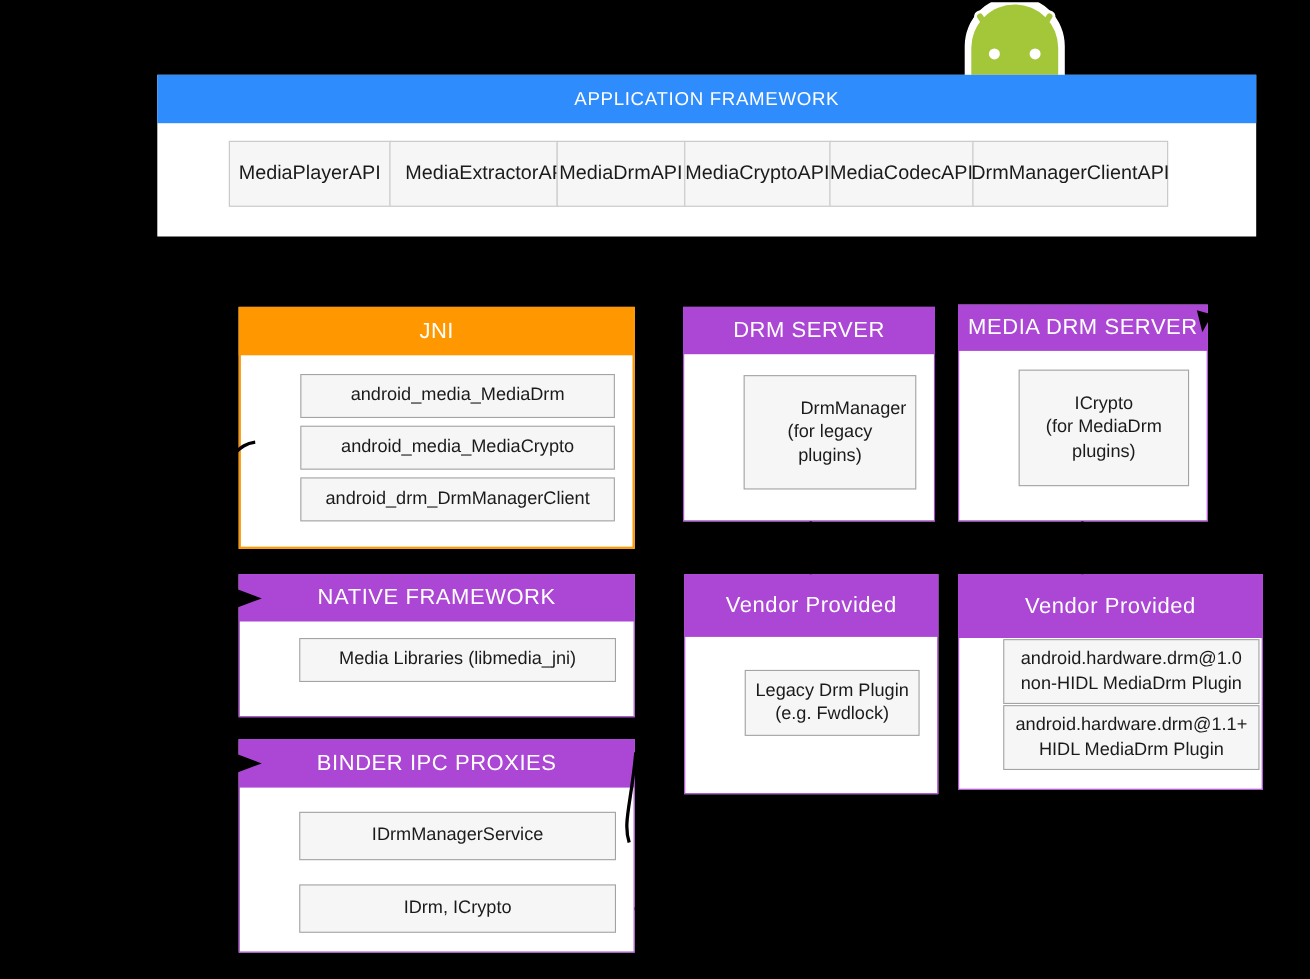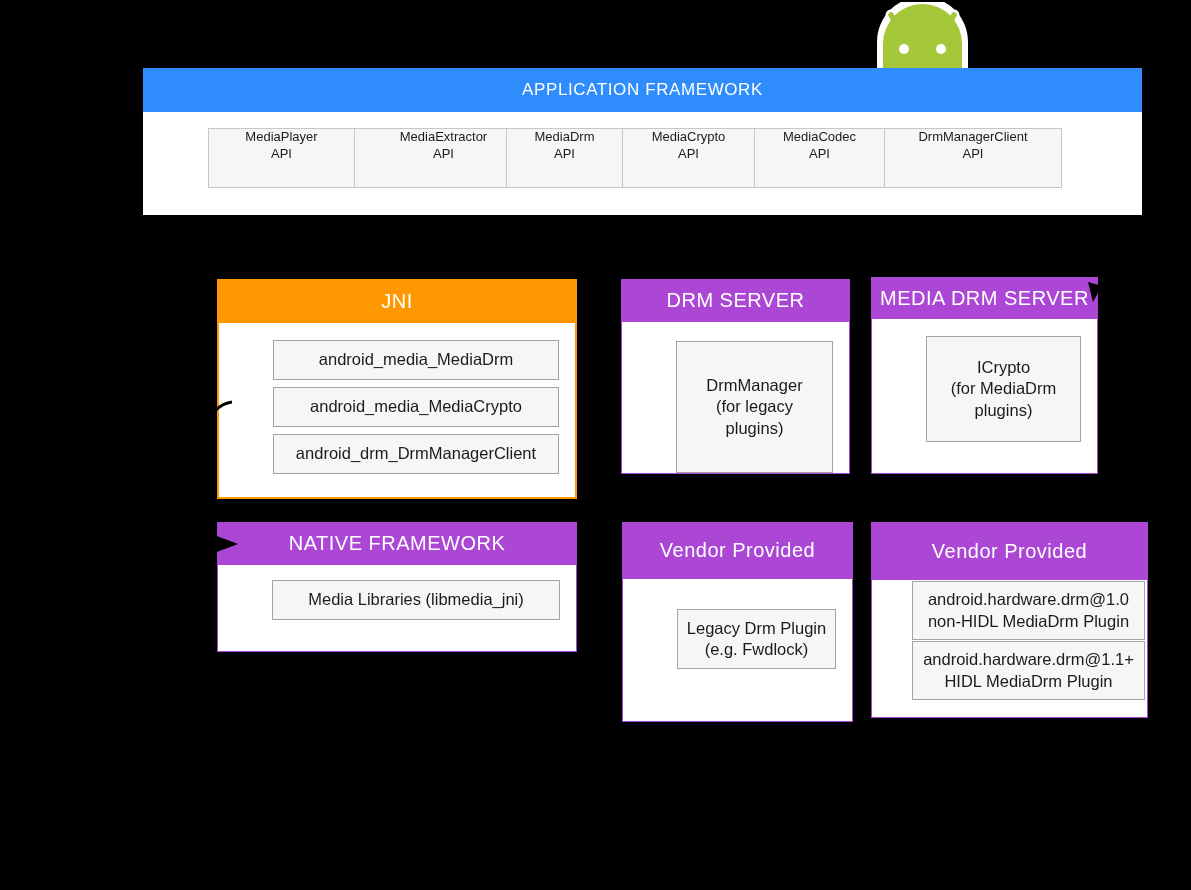--- a/index.html
+++ b/index.html
@@ -60,23 +60,24 @@
     left: 65px;
     top: 60px;
     display: flex;
   }
   .api-cell {
     border: 1px solid #c7c7c7;
     background: #f6f6f6;
     box-sizing: border-box;
     height: 60px;
     display: flex;
-    flex-direction: column;
+    flex-direction: row;
     align-items: center;
-    font-size: 13px;
+    justify-content: center;
+    font-size: 18px;
     color: #1b1b1b;
     line-height: 1.28;
     margin-left: -1px;
     padding: 0 10px;
     white-space: nowrap;
   }
   .api-cell:first-child { margin-left: 0; }
 
   
   .group {
@@ -202,21 +203,21 @@
           <span>android_drm_DrmManagerClient</span>
         </div>
       </div>
   </div>
 
   <div class="group purple" id="g-drm-server" style="left:621px; top:279px; width:229px; height:195px;">
     <div class="ghead" style="width:229px; height:43px;">
       <span>DRM SERVER</span>
     </div>
     <div class="gbody" style="top: 43px; padding-top: 18px; padding-left: 16px; padding-right: 16px;">
-        <div class="item" style="height: 132px;">
+        <div class="item" style="height: 104px; align-items: flex-end;">
           <span>DrmManager</span>
           <span>(for legacy plugins)</span>
         </div>
       </div>
   </div>
 
   <div class="group purple" id="g-media-drm-server" style="left:871px; top:277px; width:227px; height:197px;">
     <div class="ghead" style="width:227px; height:42px;">
       <span>MEDIA DRM SERVER</span>
     </div>
@@ -261,20 +262,33 @@
           <span>android.hardware.drm@1.0</span>
           <span>non-HIDL MediaDrm Plugin</span>
         </div>
         <div class="item" style="height: 59px; margin-top: 1px;">
           <span>android.hardware.drm@1.1+</span>
           <span>HIDL MediaDrm Plugin</span>
         </div>
       </div>
   </div>
 
+  <div class="group purple" id="g-binder-ipc" style="left:217px; top:672px; width:360px; height:194px;">
+    <div class="ghead" style="width:360px; height:44px;">
+      <span>BINDER IPC PROXIES</span>
+    </div>
+    <div class="gbody" style="top: 44px; padding-top: 21px; padding-left: 16px; padding-right: 16px;">
+        <div class="item" style="height: 44px;">
+          <span>IDrmManagerService</span>
+        </div>
+        <div class="item" style="height: 44px; margin-top: 22px;">
+          <span>IDrm, ICrypto</span>
+        </div>
+      </div>
+  </div>
 
   <svg class="wires" viewBox="0 0 1191 890" xmlns="http://www.w3.org/2000/svg">
     <g fill="none" stroke="#000000" stroke-width="3">
       <path d="M205 416 C 214 416, 216 404, 232 402"></path>
       <path d="M578 684 C 574 730, 566 748, 572 766"></path>
       <path d="M577 826 L 600 826"></path>
     </g>
     <g fill="#000000">
       <path d="M595 291 L 621 300 L 595 309 Z"></path>
       <path d="M1088 282 L 1102 286 L 1093 302 Z"></path>

